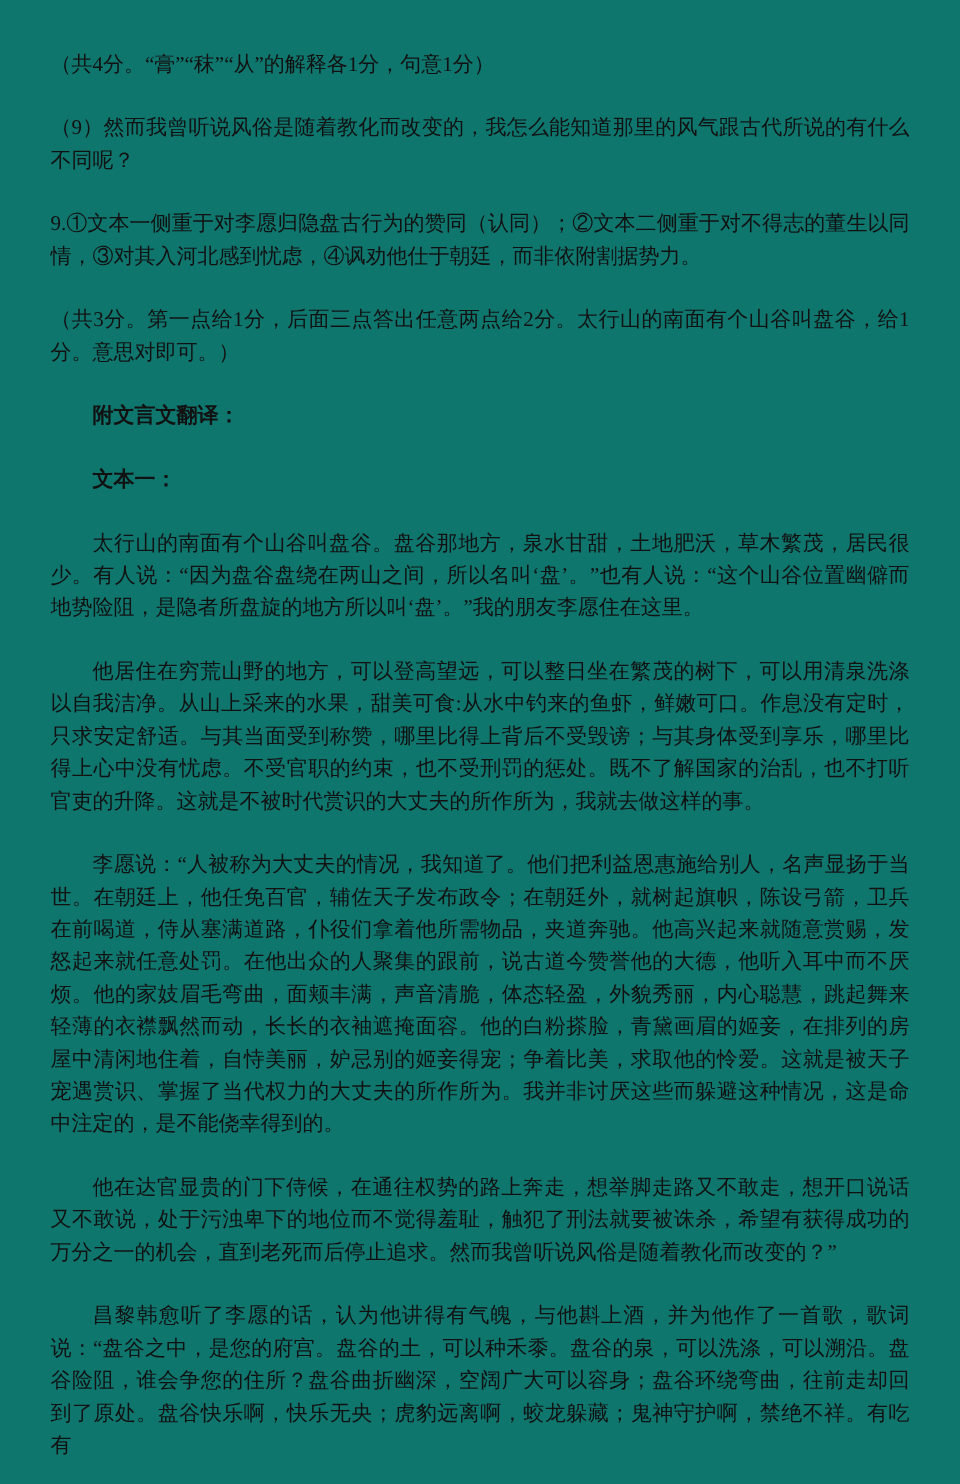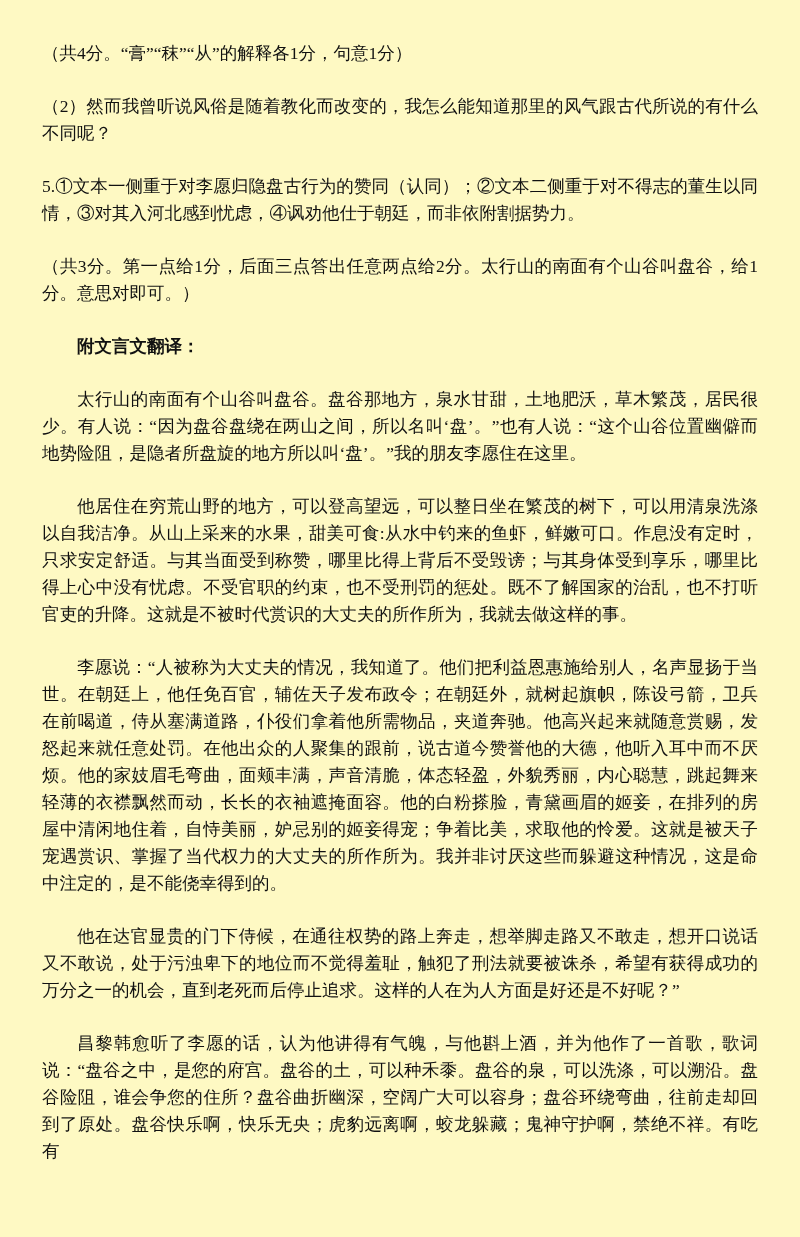--- a/index.html
+++ b/index.html
@@ -10,21 +10,21 @@
       width: 800px;
       height: 1237px;
       background: #ffffff;
       overflow: hidden;
     }
     .page {
       box-sizing: border-box;
       width: 800px;
       height: 1237px;
       padding: 40px 42px 0 42px;
-      background: #fef9c3;
+      background: #0f766e;
       color: #111111;
       font-family: "Liberation Serif", "DejaVu Serif", serif;
       font-size: 17.5px;
       line-height: 27px;
       text-align: justify;
       overflow: hidden;
     }
     .page p {
       margin: 0 0 26px 0;
       word-break: break-all;
@@ -35,22 +35,23 @@
     }
     p.indent {
       text-indent: 2em;
     }
   </style>
 </head>
 <body>
 
 <div class="page">
   <p>（共4分。“膏”“秣”“从”的解释各1分，句意1分）</p>
-  <p>（2）然而我曾听说风俗是随着教化而改变的，我怎么能知道那里的风气跟古代所说的有什么不同呢？</p>
-  <p>5.①文本一侧重于对李愿归隐盘古行为的赞同（认同）；②文本二侧重于对不得志的董生以同情，③对其入河北感到忧虑，④讽劝他仕于朝廷，而非依附割据势力。</p>
+  <p>（9）然而我曾听说风俗是随着教化而改变的，我怎么能知道那里的风气跟古代所说的有什么不同呢？</p>
+  <p>9.①文本一侧重于对李愿归隐盘古行为的赞同（认同）；②文本二侧重于对不得志的董生以同情，③对其入河北感到忧虑，④讽劝他仕于朝廷，而非依附割据势力。</p>
   <p>（共3分。第一点给1分，后面三点答出任意两点给2分。太行山的南面有个山谷叫盘谷，给1分。意思对即可。）</p>
   <p class="bold">附文言文翻译：</p>
+  <p class="bold">文本一：</p>
   <p class="indent">太行山的南面有个山谷叫盘谷。盘谷那地方，泉水甘甜，土地肥沃，草木繁茂，居民很少。有人说：“因为盘谷盘绕在两山之间，所以名叫‘盘’。”也有人说：“这个山谷位置幽僻而地势险阻，是隐者所盘旋的地方所以叫‘盘’。”我的朋友李愿住在这里。</p>
   <p class="indent">他居住在穷荒山野的地方，可以登高望远，可以整日坐在繁茂的树下，可以用清泉洗涤以自我洁净。从山上采来的水果，甜美可食:从水中钓来的鱼虾，鲜嫩可口。作息没有定时，只求安定舒适。与其当面受到称赞，哪里比得上背后不受毁谤；与其身体受到享乐，哪里比得上心中没有忧虑。不受官职的约束，也不受刑罚的惩处。既不了解国家的治乱，也不打听官吏的升降。这就是不被时代赏识的大丈夫的所作所为，我就去做这样的事。</p>
   <p class="indent">李愿说：“人被称为大丈夫的情况，我知道了。他们把利益恩惠施给别人，名声显扬于当世。在朝廷上，他任免百官，辅佐天子发布政令；在朝廷外，就树起旗帜，陈设弓箭，卫兵在前喝道，侍从塞满道路，仆役们拿着他所需物品，夹道奔驰。他高兴起来就随意赏赐，发怒起来就任意处罚。在他出众的人聚集的跟前，说古道今赞誉他的大德，他听入耳中而不厌烦。他的家妓眉毛弯曲，面颊丰满，声音清脆，体态轻盈，外貌秀丽，内心聪慧，跳起舞来轻薄的衣襟飘然而动，长长的衣袖遮掩面容。他的白粉搽脸，青黛画眉的姬妾，在排列的房屋中清闲地住着，自恃美丽，妒忌别的姬妾得宠；争着比美，求取他的怜爱。这就是被天子宠遇赏识、掌握了当代权力的大丈夫的所作所为。我并非讨厌这些而躲避这种情况，这是命中注定的，是不能侥幸得到的。</p>
-  <p class="indent">他在达官显贵的门下侍候，在通往权势的路上奔走，想举脚走路又不敢走，想开口说话又不敢说，处于污浊卑下的地位而不觉得羞耻，触犯了刑法就要被诛杀，希望有获得成功的万分之一的机会，直到老死而后停止追求。这样的人在为人方面是好还是不好呢？”</p>
+  <p class="indent">他在达官显贵的门下侍候，在通往权势的路上奔走，想举脚走路又不敢走，想开口说话又不敢说，处于污浊卑下的地位而不觉得羞耻，触犯了刑法就要被诛杀，希望有获得成功的万分之一的机会，直到老死而后停止追求。然而我曾听说风俗是随着教化而改变的？”</p>
   <p class="indent">昌黎韩愈听了李愿的话，认为他讲得有气魄，与他斟上酒，并为他作了一首歌，歌词说：“盘谷之中，是您的府宫。盘谷的土，可以种禾黍。盘谷的泉，可以洗涤，可以溯沿。盘谷险阻，谁会争您的住所？盘谷曲折幽深，空阔广大可以容身；盘谷环绕弯曲，往前走却回到了原处。盘谷快乐啊，快乐无央；虎豹远离啊，蛟龙躲藏；鬼神守护啊，禁绝不祥。有吃有</p>
 </div>
 
 </body></html>

